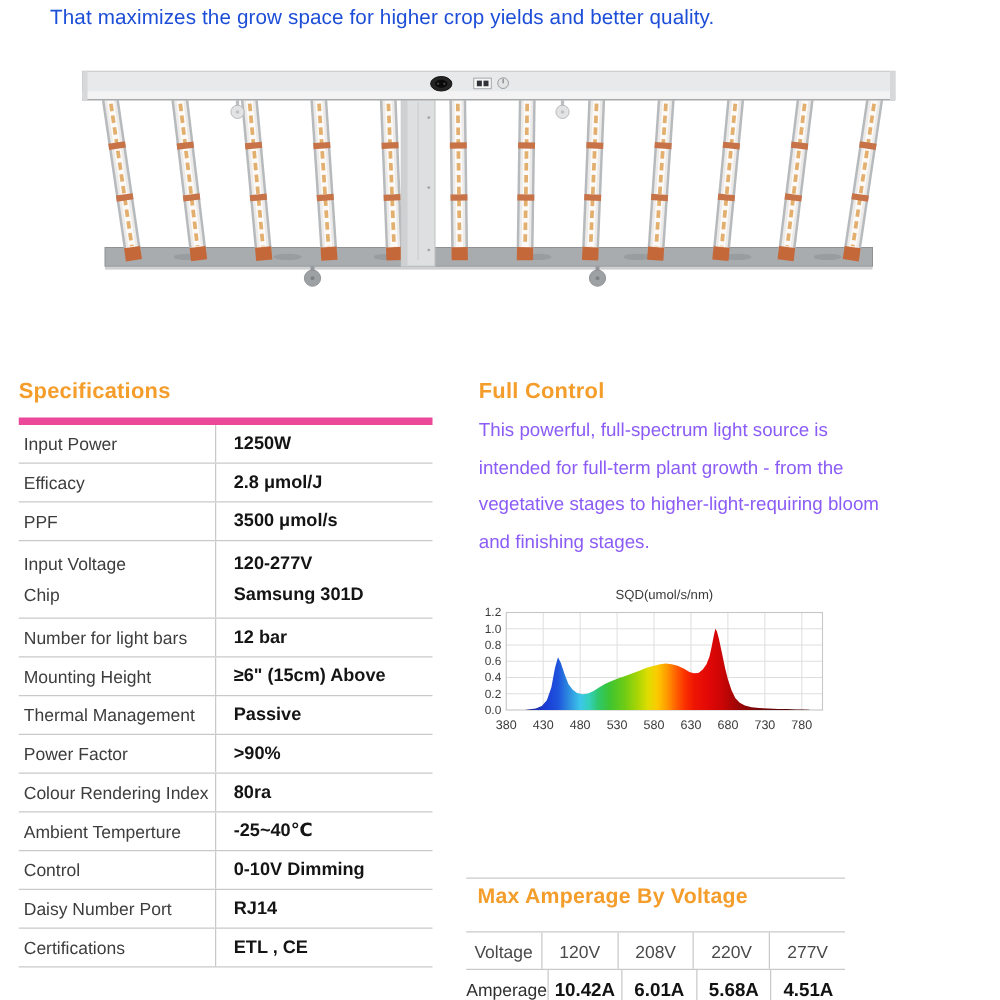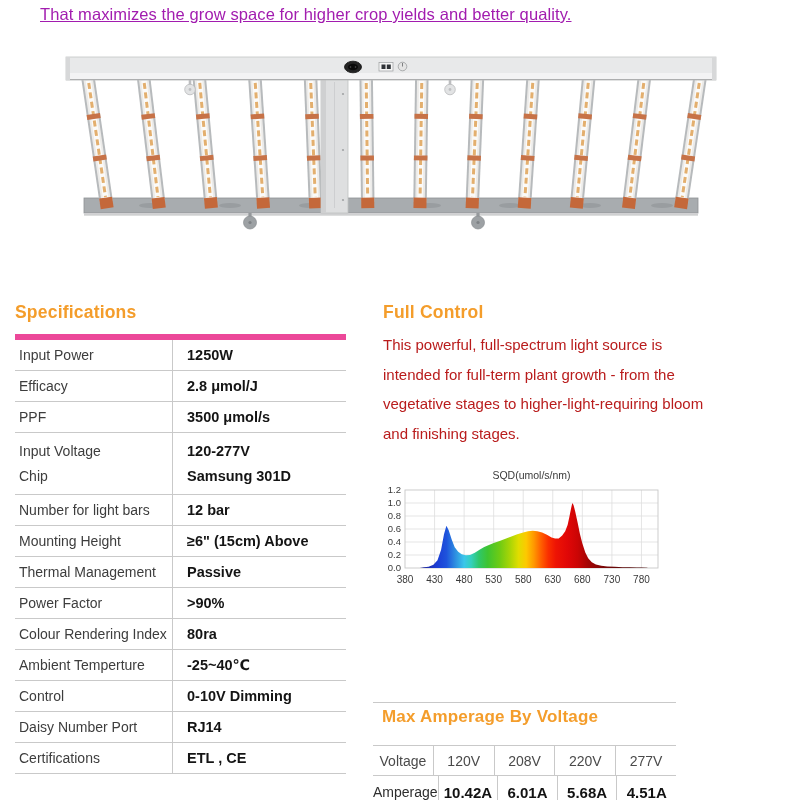--- a/index.html
+++ b/index.html
@@ -1,41 +1,41 @@
 <!DOCTYPE html>
 <html><head>
 <meta charset="utf-8">
 <style>
   html,body{margin:0;padding:0;}
   body{
     width:800px;height:800px;position:relative;overflow:hidden;background:#ffffff;
     font-family:"Liberation Sans","DejaVu Sans",sans-serif;
   }
   .page-title{
-    position:absolute;left:40px;top:5px;font-size:16.5px;color:#a21caf;letter-spacing:.1px;text-decoration:underline;
+    position:absolute;left:40px;top:5px;font-size:16.5px;color:#1d4ed8;letter-spacing:.1px;
   }
   #fixture-svg{position:absolute;left:0;top:50px;}
   
   .spec{position:absolute;left:15px;top:302px;width:331px;}
   .sec-heading{margin:0;color:#F49D2B;font-size:17.5px;font-weight:700;letter-spacing:.2px;}
   .spec-table{margin-top:11px;border-top:6px solid #ec4899;}
   .spec-row{display:flex;height:31px;border-bottom:1px solid #c9c9c9;box-sizing:border-box;}
   .spec-row.double{height:62px;}
   .spec-label{
     width:158px;flex:0 0 158px;border-right:1px solid #c9c9c9;box-sizing:border-box;
     padding-left:4px;font-size:14px;color:#3d3d3d;
     display:flex;flex-direction:column;justify-content:center;gap:9px;
   }
   .spec-value{
     flex:1;padding-left:14px;font-size:14.5px;font-weight:700;color:#141414;
     display:flex;flex-direction:column;justify-content:center;gap:9px;
   }
   
   .fullspec{position:absolute;left:383px;top:302px;width:340px;}
-  .fullspec p{margin:7px 0 0;width:322px;font-size:15px;line-height:29.5px;color:#b91c1c;}
+  .fullspec p{margin:7px 0 0;width:322px;font-size:15px;line-height:29.5px;color:#8b5cf6;}
   #spectrum-svg{position:absolute;left:375px;top:452px;}
   
   .amperage{position:absolute;left:373px;top:702px;width:303px;border-top:1px solid #c9c9c9;padding-top:4px;}
   .amperage .sec-heading{margin-left:9px;font-size:17px;}
   .amp-table{margin-top:18px;border-top:1px solid #c9c9c9;border-bottom:1px solid #c9c9c9;}
   .amp-row{display:flex;height:29px;}
   .amp-row.values{height:32px;border-top:1px solid #c9c9c9;}
   .amp-cell{
     flex:1;display:flex;align-items:center;justify-content:center;
     font-size:14px;color:#4a4a4a;box-sizing:border-box;

